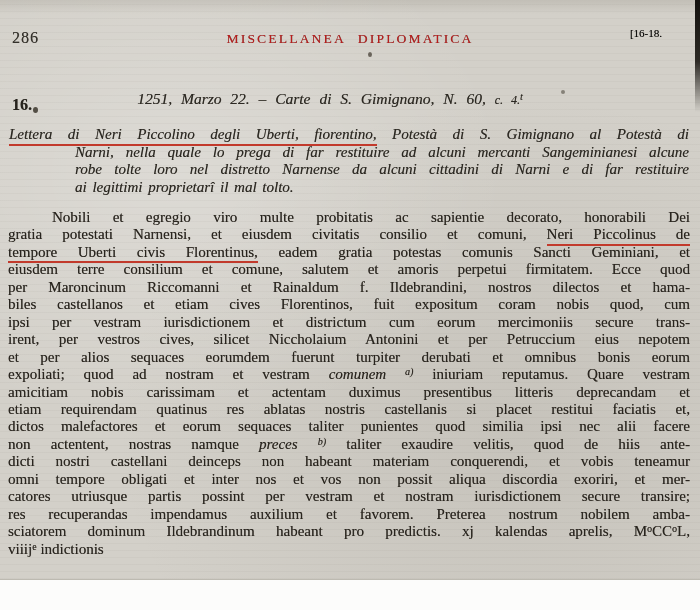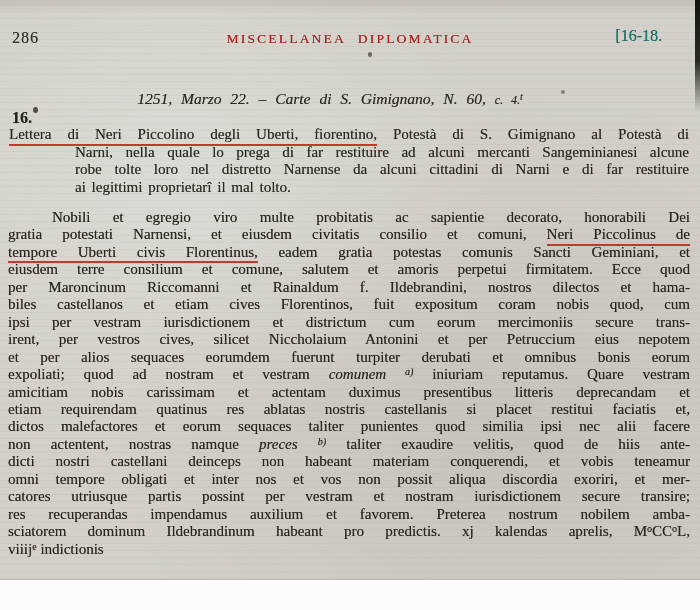--- a/index.html
+++ b/index.html
@@ -14,25 +14,25 @@
     background-image:
       repeating-linear-gradient(0deg, rgba(110,105,95,0.05) 0 1px, rgba(0,0,0,0) 1px 7px),
       radial-gradient(ellipse at 25% 30%, rgba(255,255,255,0.22), rgba(0,0,0,0) 45%),
       radial-gradient(ellipse at 75% 75%, rgba(120,114,102,0.14), rgba(0,0,0,0) 55%),
       linear-gradient(180deg, rgba(150,145,134,0.28) 0, rgba(0,0,0,0) 14px);
     border-bottom:1px solid #bdbab1;
   }
   .hdr-num{position:absolute;left:12px;top:29px;font-size:16px;letter-spacing:1px;color:#34312b;}
   .hdr-title{position:absolute;left:0;right:0;top:31px;text-align:center;font-size:13.5px;
     letter-spacing:2.2px;word-spacing:7px;color:#b91c1c;}
-  .hdr-folio{position:absolute;right:38px;top:27px;font-size:16px;color:#0f766e;}
-  .entry-no{position:absolute;left:12px;top:109px;font-size:16px;font-weight:bold;color:#26231d;}
+  .hdr-folio{position:absolute;right:38px;top:27px;font-size:11px;color:#000000;}
+  .entry-no{position:absolute;left:12px;top:96px;font-size:16px;font-weight:bold;color:#26231d;}
   .doc-title{position:absolute;left:40px;right:80px;top:90px;text-align:center;font-size:15.5px;
     word-spacing:5px;color:#2b2822;}
-  .summary{position:absolute;left:9px;right:11px;top:126px;font-size:15px;
+  .summary{position:absolute;left:9px;right:11px;top:126px;font-style:italic;font-size:15px;
     line-height:17.6px;color:#2b2822;word-spacing:2px;}
   .summary .line{margin-left:66px;}
   .summary .line.first{margin-left:0;}
   .bodytext{position:absolute;left:8px;right:10px;top:209px;font-size:15px;line-height:17.45px;
     color:#28241e;}
   .bodytext .line.first{text-indent:44px;}
   .line{text-align:justify;text-align-last:justify;}
   .line.last{text-align-last:left;}
   .bodytext,.summary,.doc-title,.hdr-title,.hdr-num,.hdr-folio,.entry-no{
     text-shadow:0.2px 0.2px 0.35px rgba(43,38,30,0.55);}

